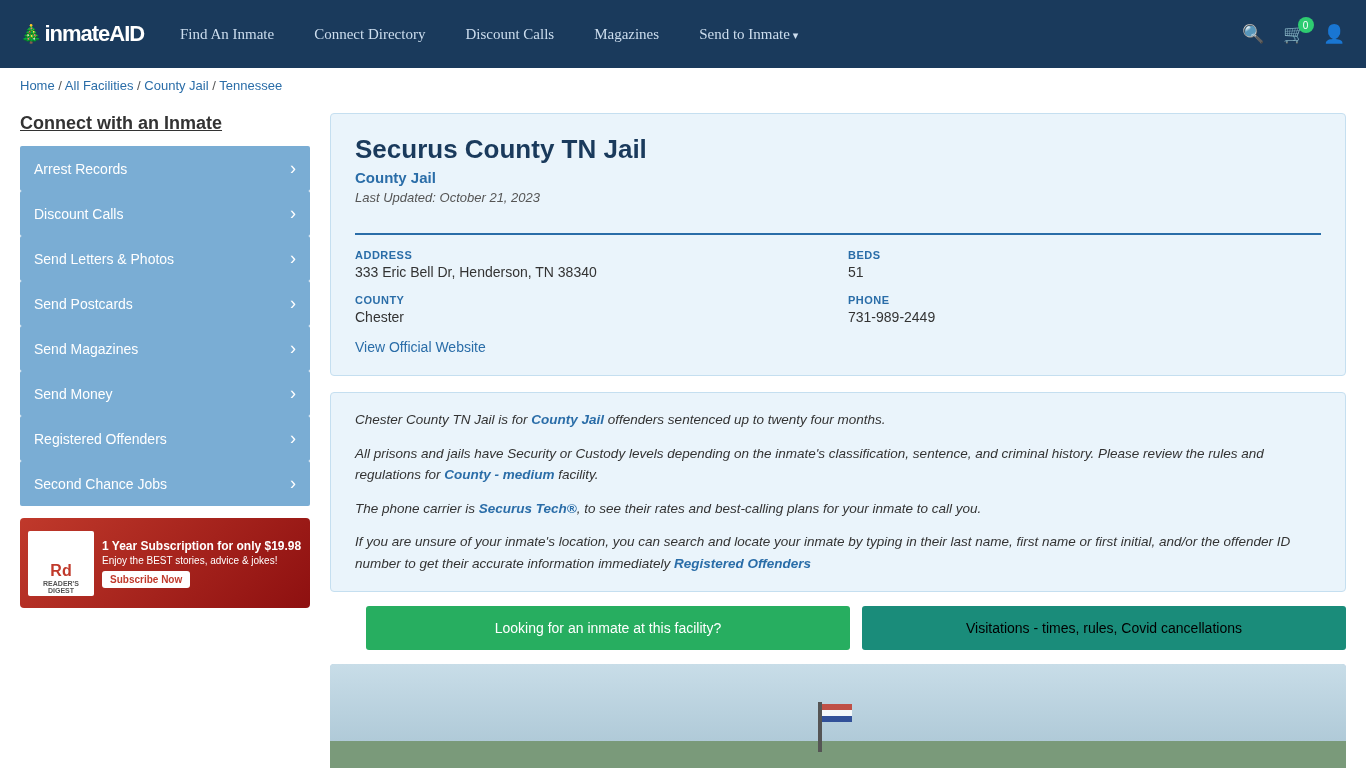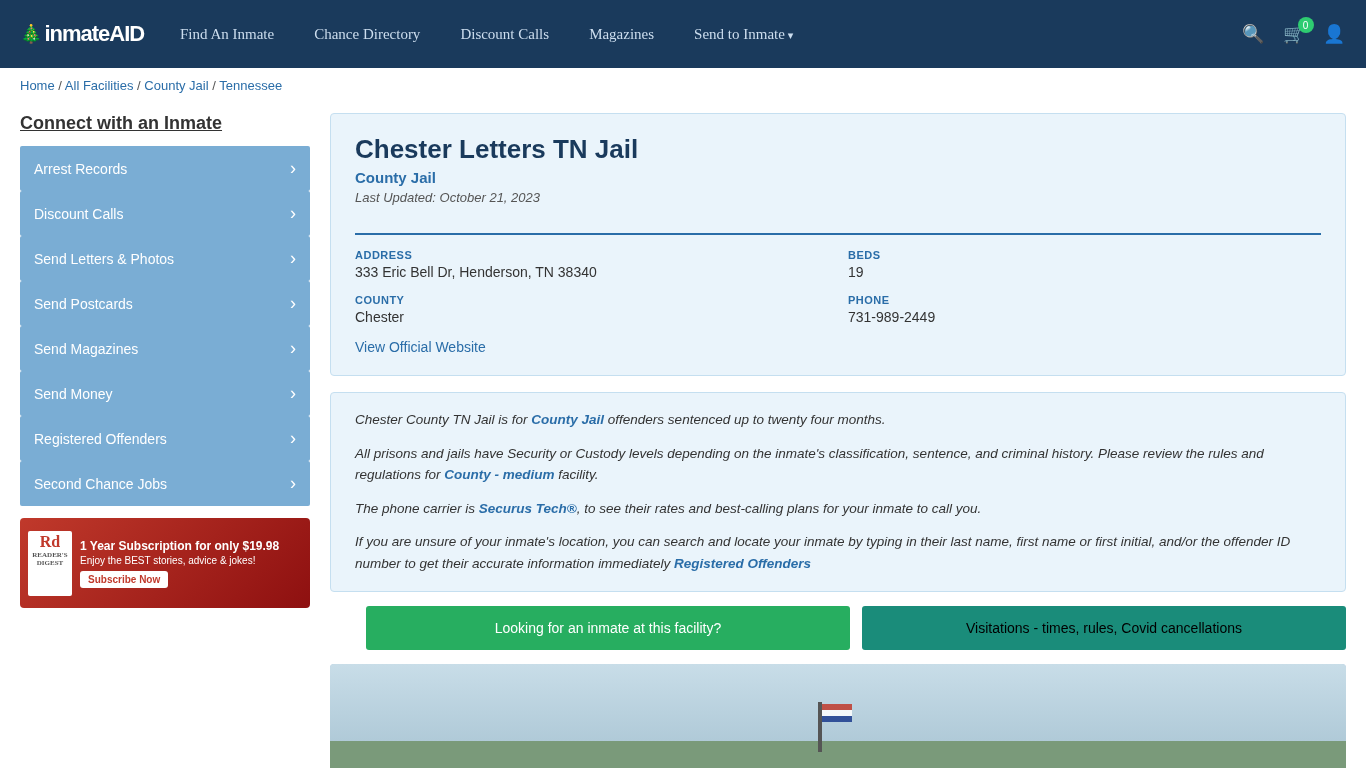--- a/index.html
+++ b/index.html
@@ -137,34 +137,33 @@
       height: 90px;
       background: linear-gradient(135deg, #c0392b 0%, #8e1010 100%);
       border-radius: 4px;
       overflow: hidden;
       display: flex;
       align-items: center;
       padding: 8px;
       gap: 8px;
     }
     .ad-logo {
-      width: 44px;
+      width: 66px;
       height: 65px;
       background: #fff;
       display: flex;
-      align-items: flex-start;
+      align-items: flex-end;
       justify-content: center;
       font-size: 10px;
       color: #c0392b;
       font-weight: bold;
       text-align: center;
       border-radius: 2px;
       padding: 2px;
       flex-shrink: 0;
-      font-family: Liberation Serif, serif;
     }
     .ad-content {
       color: #fff;
       font-size: 11px;
     }
     .ad-title {
       font-size: 12px;
       font-weight: bold;
     }
     .ad-sub {
@@ -336,21 +335,21 @@
 </head>
 <body>
 
 <header class="header">
   <div class="logo-area">
     <span class="logo-icon">🎄</span>
     <span class="logo-text">inmateAID</span>
   </div>
   <nav class="nav">
     <a class="nav-item">Find An Inmate</a>
-    <a class="nav-item">Chance Directory</a>
+    <a class="nav-item">Connect Directory</a>
     <a class="nav-item">Discount Calls</a>
     <a class="nav-item">Magazines</a>
     <a class="nav-item has-arrow">Send to Inmate</a>
   </nav>
   <div class="header-icons">
     <span class="header-icon">🔍</span>
     <div class="cart-wrapper">
       <span class="header-icon">🛒</span>
       <span class="cart-badge">0</span>
     </div>
@@ -418,32 +417,32 @@
         <div class="ad-title">1 Year Subscription for only $19.98</div>
         <div class="ad-sub">Enjoy the BEST stories, advice &amp; jokes!</div>
         <div class="ad-btn">Subscribe Now</div>
       </div>
     </div>
   </aside>
 
   <main class="content-area">
 
     <div class="info-card">
-      <div class="facility-title">Chester Letters TN Jail</div>
+      <div class="facility-title">Securus County TN Jail</div>
       <div class="facility-type">County Jail</div>
       <div class="facility-updated">Last Updated: October 21, 2023</div>
 
       <div class="details-grid">
         <div class="detail-item">
           <div class="detail-label">ADDRESS</div>
           <div class="detail-value">333 Eric Bell Dr, Henderson, TN 38340</div>
         </div>
         <div class="detail-item">
           <div class="detail-label">BEDS</div>
-          <div class="detail-value">19</div>
+          <div class="detail-value">51</div>
         </div>
         <div class="detail-item">
           <div class="detail-label">COUNTY</div>
           <div class="detail-value">Chester</div>
         </div>
         <div class="detail-item">
           <div class="detail-label">PHONE</div>
           <div class="detail-value">731-989-2449</div>
         </div>
         <div class="detail-item">

